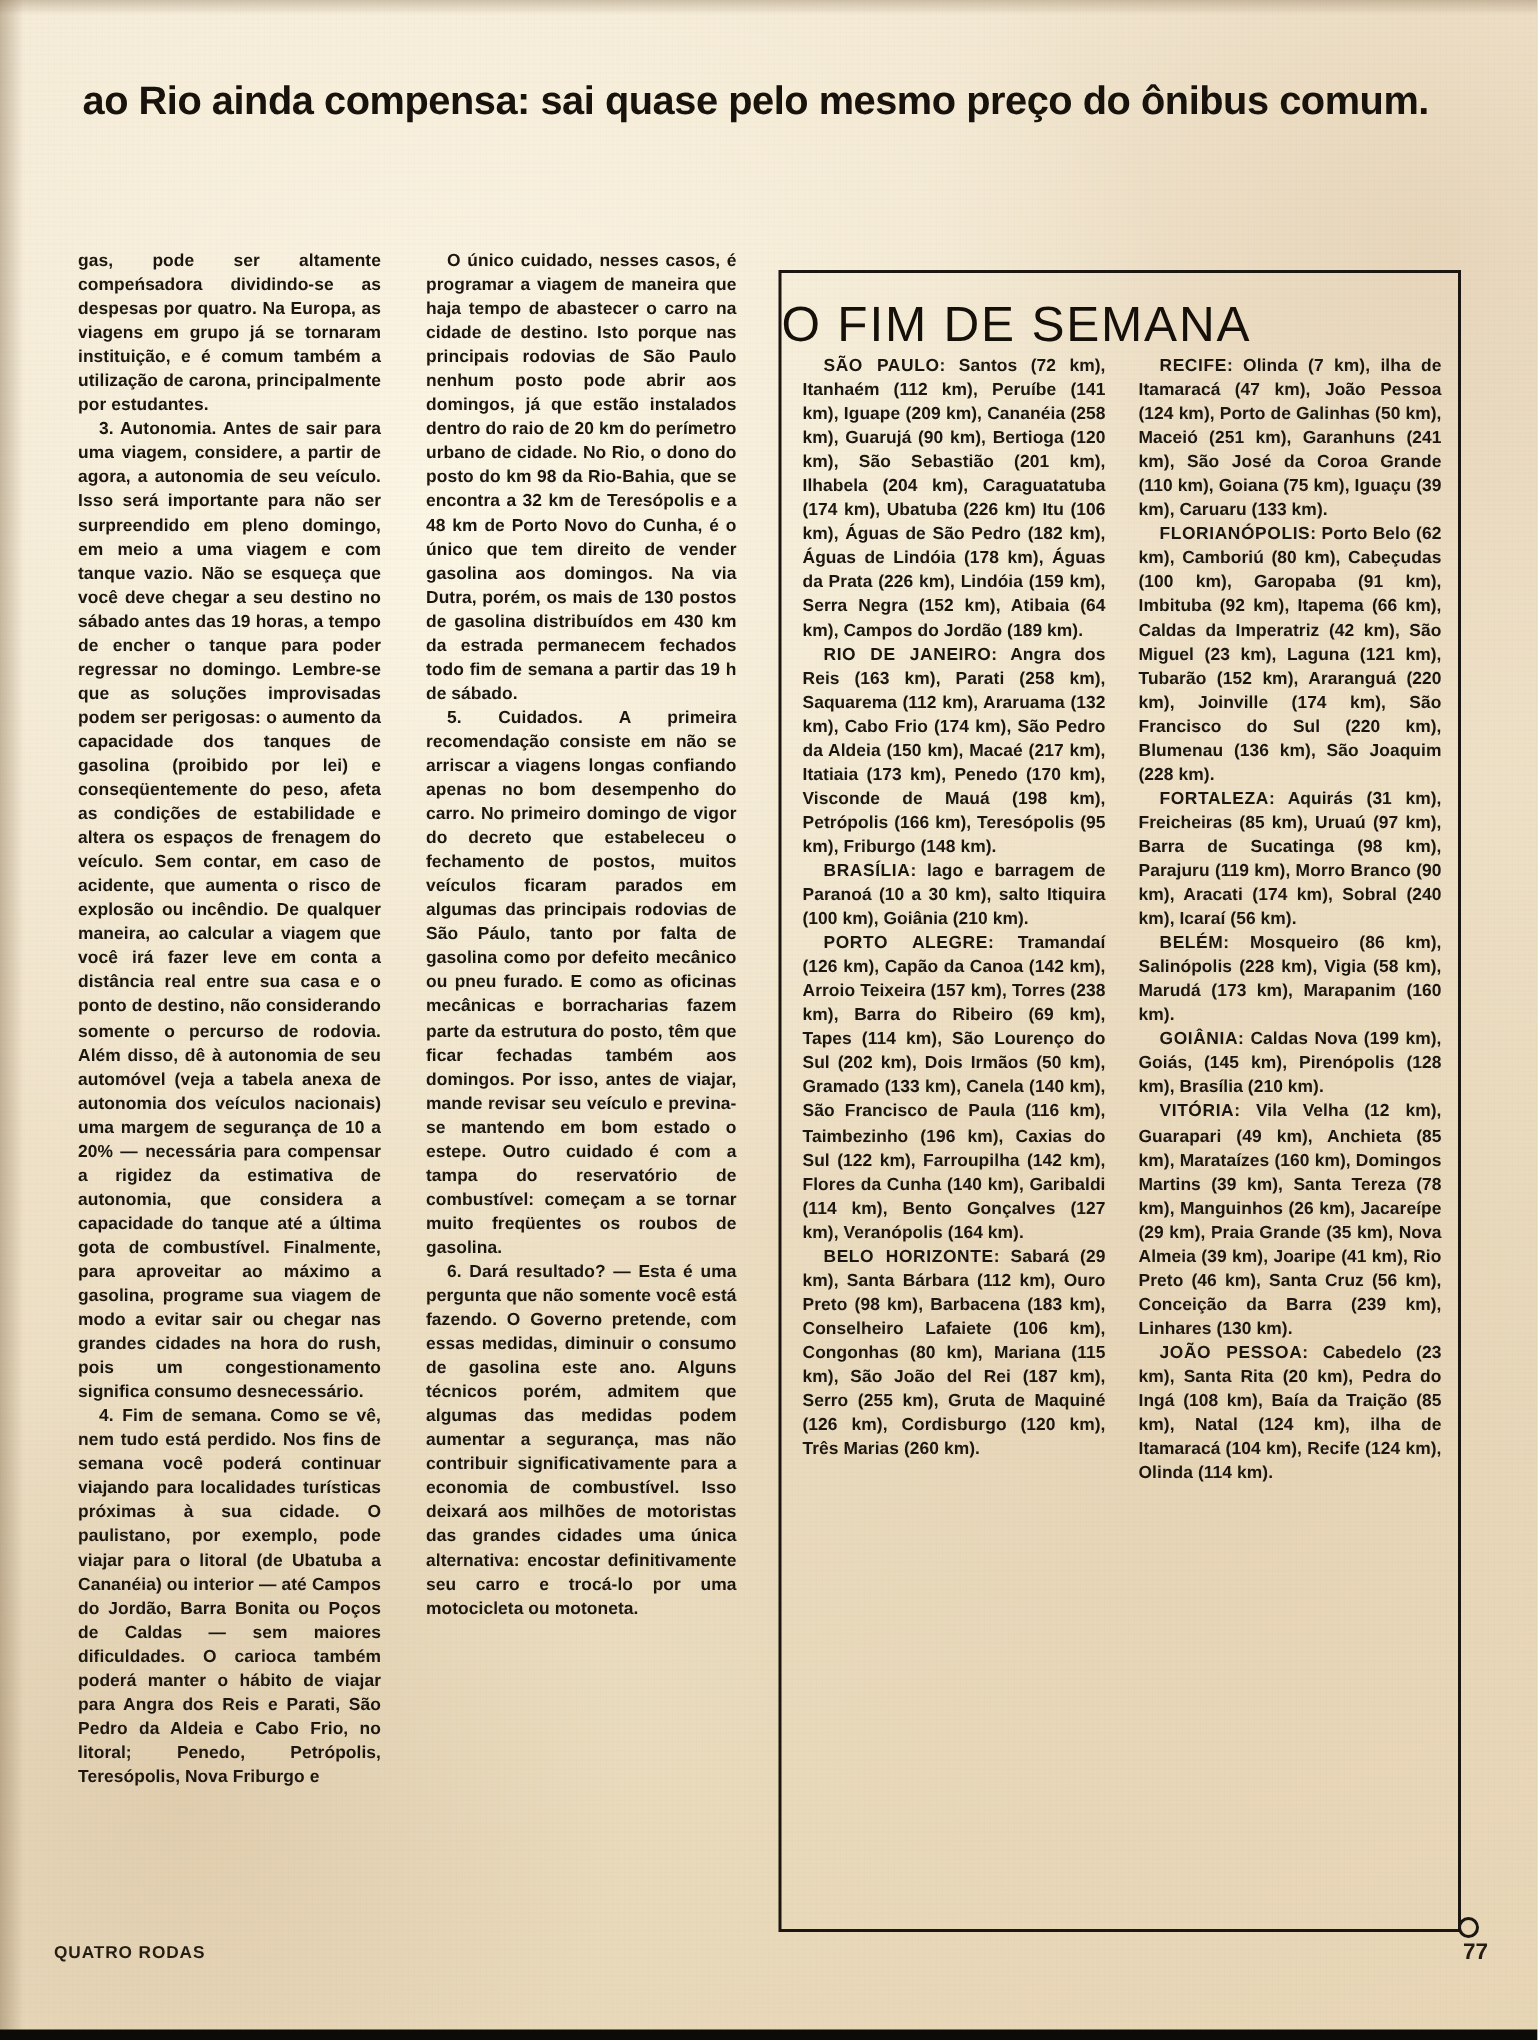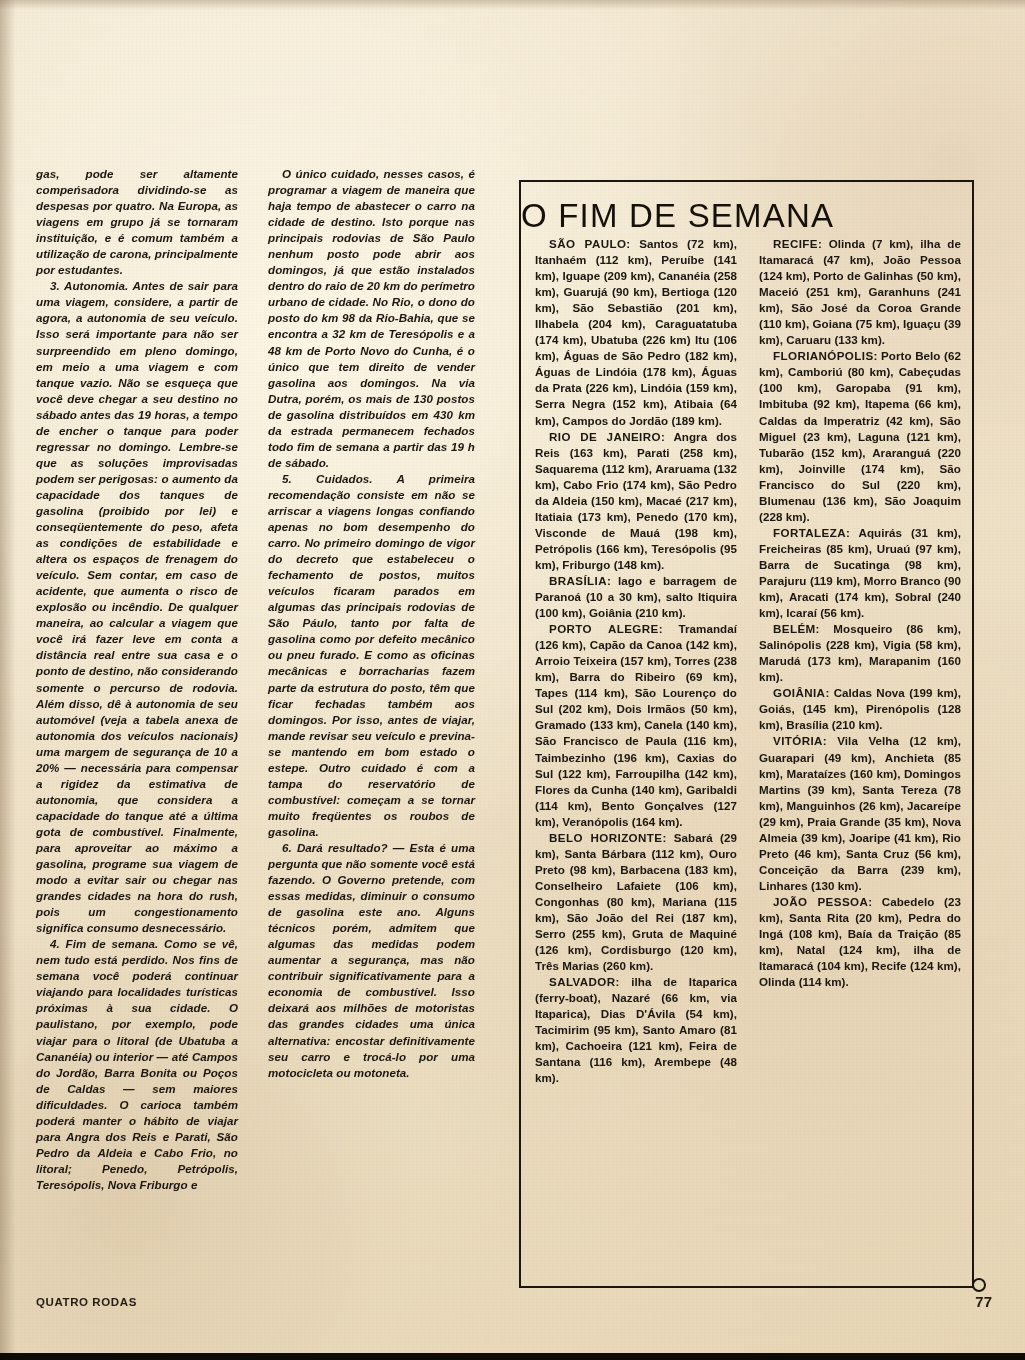--- a/index.html
+++ b/index.html
@@ -47,25 +47,24 @@
     width: 925px;
     font-size: 26.5px;
     font-weight: bold;
     letter-spacing: -0.3px;
     color: #17120c;
     white-space: nowrap;
   }
   
   .cols {
     position: absolute;
-    left: 36px;
+    left: 52px;
     top: 166px;
     width: 925px;
     height: 1100px;
-    font-style: italic;
   }
   .col {
     position: absolute;
     top: 0;
     font-size: 11.6px;
     line-height: 16.05px;
     color: #1b1610;
     text-align: justify;
     font-weight: 600;
     letter-spacing: 0.05px;
@@ -166,20 +165,21 @@
   }
 </style>
 </head>
 <body>
 
 <div class="paper"></div>
 <div class="grain"></div>
 
 <div class="page">
 
+  <div class="headline">ao Rio ainda compensa: sai quase pelo mesmo preço do ônibus comum.</div>
 
   <div class="cols">
     <div class="col col1">
       <p class="noind">gas, pode ser altamente compeńsadora dividindo-se as despesas por quatro. Na Europa, as viagens em grupo já se tornaram instituição, e é comum também a utilização de carona, principalmente por estudantes.</p>
       <p>3. Autonomia. Antes de sair para uma viagem, considere, a partir de agora, a autonomia de seu veículo. Isso será importante para não ser surpreendido em pleno domingo, em meio a uma viagem e com tanque vazio. Não se esqueça que você deve chegar a seu destino no sábado antes das 19 horas, a tempo de encher o tanque para poder regressar no domingo. Lembre-se que as soluções improvisadas podem ser perigosas: o aumento da capacidade dos tanques de gasolina (proibido por lei) e conseqüentemente do peso, afeta as condições de estabilidade e altera os espaços de frenagem do veículo. Sem contar, em caso de acidente, que aumenta o risco de explosão ou incêndio. De qualquer maneira, ao calcular a viagem que você irá fazer leve em conta a distância real entre sua casa e o ponto de destino, não considerando somente o percurso de rodovia. Além disso, dê à autonomia de seu automóvel (veja a tabela anexa de autonomia dos veículos nacionais) uma margem de segurança de 10 a 20% — necessária para compensar a rigidez da estimativa de autonomia, que considera a capacidade do tanque até a última gota de combustível. Finalmente, para aproveitar ao máximo a gasolina, programe sua viagem de modo a evitar sair ou chegar nas grandes cidades na hora do rush, pois um congestionamento significa consumo desnecessário.</p>
       <p>4. Fim de semana. Como se vê, nem tudo está perdido. Nos fins de semana você poderá continuar viajando para localidades turísticas próximas à sua cidade. O paulistano, por exemplo, pode viajar para o litoral (de Ubatuba a Cananéia) ou interior — até Campos do Jordão, Barra Bonita ou Poços de Caldas — sem maiores dificuldades. O carioca também poderá manter o hábito de viajar para Angra dos Reis e Parati, São Pedro da Aldeia e Cabo Frio, no litoral; Penedo, Petrópolis, Teresópolis, Nova Friburgo e</p>
     </div>
     <div class="col col2">
       <p>O único cuidado, nesses casos, é programar a viagem de maneira que haja tempo de abastecer o carro na cidade de destino. Isto porque nas principais rodovias de São Paulo nenhum posto pode abrir aos domingos, já que estão instalados dentro do raio de 20 km do perímetro urbano de cidade. No Rio, o dono do posto do km 98 da Rio-Bahia, que se encontra a 32 km de Teresópolis e a 48 km de Porto Novo do Cunha, é o único que tem direito de vender gasolina aos domingos. Na via Dutra, porém, os mais de 130 postos de gasolina distribuídos em 430 km da estrada permanecem fechados todo fim de semana a partir das 19 h de sábado.</p>
       <p>5. Cuidados. A primeira recomendação consiste em não se arriscar a viagens longas confiando apenas no bom desempenho do carro. No primeiro domingo de vigor do decreto que estabeleceu o fechamento de postos, muitos veículos ficaram parados em algumas das principais rodovias de São Páulo, tanto por falta de gasolina como por defeito mecânico ou pneu furado. E como as oficinas mecânicas e borracharias fazem parte da estrutura do posto, têm que ficar fechadas também aos domingos. Por isso, antes de viajar, mande revisar seu veículo e previna-se mantendo em bom estado o estepe. Outro cuidado é com a tampa do reservatório de combustível: começam a se tornar muito freqüentes os roubos de gasolina.</p>
@@ -190,21 +190,20 @@
   <div class="box">
     <div class="box-title">O FIM DE SEMANA</div>
     <div class="box-cols">
       <div class="bcol bcol1">
         <div id="entries-1">
             <p><span class="city">SÃO PAULO</span><span>: Santos (72 km), Itanhaém (112 km), Peruíbe (141 km), Iguape (209 km), Cananéia (258 km), Guarujá (90 km), Bertioga (120 km), São Sebastião (201 km), Ilhabela (204 km), Caraguatatuba (174 km), Ubatuba (226 km) Itu (106 km), Águas de São Pedro (182 km), Águas de Lindóia (178 km), Águas da Prata (226 km), Lindóia (159 km), Serra Negra (152 km), Atibaia (64 km), Campos do Jordão (189 km).</span></p>
             <p><span class="city">RIO DE JANEIRO</span><span>: Angra dos Reis (163 km), Parati (258 km), Saquarema (112 km), Araruama (132 km), Cabo Frio (174 km), São Pedro da Aldeia (150 km), Macaé (217 km), Itatiaia (173 km), Penedo (170 km), Visconde de Mauá (198 km), Petrópolis (166 km), Teresópolis (95 km), Friburgo (148 km).</span></p>
             <p><span class="city">BRASÍLIA</span><span>: lago e barragem de Paranoá (10 a 30 km), salto Itiquira (100 km), Goiânia (210 km).</span></p>
             <p><span class="city">PORTO ALEGRE</span><span>: Tramandaí (126 km), Capão da Canoa (142 km), Arroio Teixeira (157 km), Torres (238 km), Barra do Ribeiro (69 km), Tapes (114 km), São Lourenço do Sul (202 km), Dois Irmãos (50 km), Gramado (133 km), Canela (140 km), São Francisco de Paula (116 km), Taimbezinho (196 km), Caxias do Sul (122 km), Farroupilha (142 km), Flores da Cunha (140 km), Garibaldi (114 km), Bento Gonçalves (127 km), Veranópolis (164 km).</span></p>
             <p><span class="city">BELO HORIZONTE</span><span>: Sabará (29 km), Santa Bárbara (112 km), Ouro Preto (98 km), Barbacena (183 km), Conselheiro Lafaiete (106 km), Congonhas (80 km), Mariana (115 km), São João del Rei (187 km), Serro (255 km), Gruta de Maquiné (126 km), Cordisburgo (120 km), Três Marias (260 km).</span></p>
-            <p><span class="city">SALVADOR</span><span>: ilha de Itaparica (ferry-boat), Nazaré (66 km, via Itaparica), Dias D'Ávila (54 km), Tacimirim (95 km), Santo Amaro (81 km), Cachoeira (121 km), Feira de Santana (116 km), Arembepe (48 km).</span></p>
           </div>
       </div>
       <div class="bcol bcol2">
         <div id="entries-2">
             <p><span class="city">RECIFE</span><span>: Olinda (7 km), ilha de Itamaracá (47 km), João Pessoa (124 km), Porto de Galinhas (50 km), Maceió (251 km), Garanhuns (241 km), São José da Coroa Grande (110 km), Goiana (75 km), Iguaçu (39 km), Caruaru (133 km).</span></p>
             <p><span class="city">FLORIANÓPOLIS</span><span>: Porto Belo (62 km), Camboriú (80 km), Cabeçudas (100 km), Garopaba (91 km), Imbituba (92 km), Itapema (66 km), Caldas da Imperatriz (42 km), São Miguel (23 km), Laguna (121 km), Tubarão (152 km), Araranguá (220 km), Joinville (174 km), São Francisco do Sul (220 km), Blumenau (136 km), São Joaquim (228 km).</span></p>
             <p><span class="city">FORTALEZA</span><span>: Aquirás (31 km), Freicheiras (85 km), Uruaú (97 km), Barra de Sucatinga (98 km), Parajuru (119 km), Morro Branco (90 km), Aracati (174 km), Sobral (240 km), Icaraí (56 km).</span></p>
             <p><span class="city">BELÉM</span><span>: Mosqueiro (86 km), Salinópolis (228 km), Vigia (58 km), Marudá (173 km), Marapanim (160 km).</span></p>
             <p><span class="city">GOIÂNIA</span><span>: Caldas Nova (199 km), Goiás, (145 km), Pirenópolis (128 km), Brasília (210 km).</span></p>
             <p><span class="city">VITÓRIA</span><span>: Vila Velha (12 km), Guarapari (49 km), Anchieta (85 km), Marataízes (160 km), Domingos Martins (39 km), Santa Tereza (78 km), Manguinhos (26 km), Jacareípe (29 km), Praia Grande (35 km), Nova Almeia (39 km), Joaripe (41 km), Rio Preto (46 km), Santa Cruz (56 km), Conceição da Barra (239 km), Linhares (130 km).</span></p>

